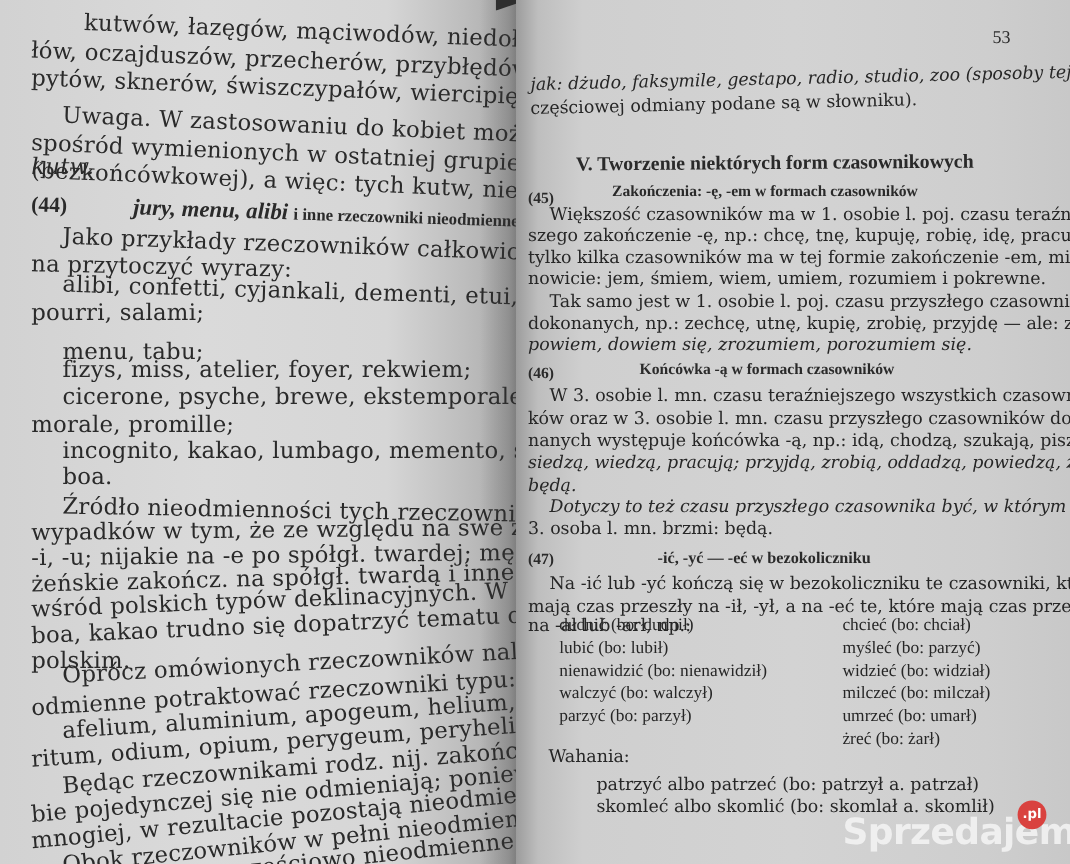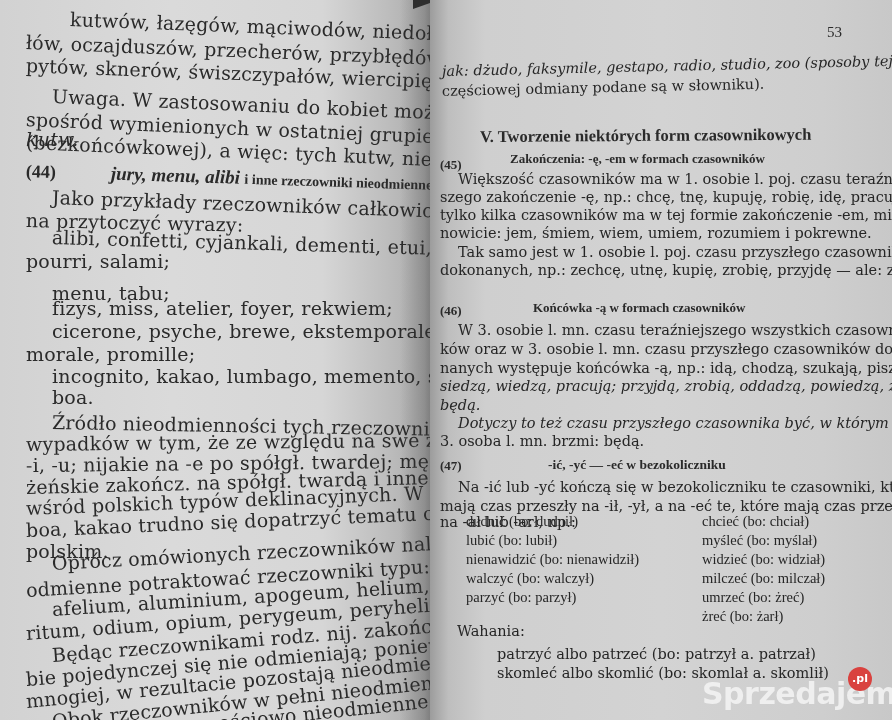--- a/index.html
+++ b/index.html
@@ -172,20 +172,21 @@
     <div class="heading" style="left:50px; top:127px; font-size:16.5px; transform:rotate(-0.4deg); transform-origin:left center;">V. Tworzenie niektórych form czasownikowych</div>
 
     <div class="heading" style="left:10px; top:157px; font-size:13px;">(45)</div>
     <div class="heading" style="left:80px; top:151px; font-size:13px;">Zakończenia: -ę, -em w formach czasowników</div>
     <div class="r-line" style="left:28px; top:170px;">Większość czasowników ma w 1. osobie l. poj. czasu teraźniej-</div>
     <div class="r-line" style="left:10px; top:188px;">szego zakończenie -ę, np.: chcę, tnę, kupuję, robię, idę, pracuję;</div>
     <div class="r-line" style="left:10px; top:206px;">tylko kilka czasowników ma w tej formie zakończenie -em, mia-</div>
     <div class="r-line" style="left:10px; top:224px;">nowicie: jem, śmiem, wiem, umiem, rozumiem i pokrewne.</div>
     <div class="r-line" style="left:28px; top:243px;">Tak samo jest w 1. osobie l. poj. czasu przyszłego czasowników</div>
     <div class="r-line" style="left:10px; top:261px;">dokonanych, np.: zechcę, utnę, kupię, zrobię, przyjdę — ale: zjem,</div>
+    <div class="r-line it" style="left:10px; top:279px;">powiem, dowiem się, zrozumiem, porozumiem się.</div>
 
     <div class="heading" style="left:10px; top:303px; font-size:13px;">(46)</div>
     <div class="heading" style="left:103px; top:300px; font-size:13px;">Końcówka -ą w formach czasowników</div>
     <div class="r-line" style="left:28px; top:321px;">W 3. osobie l. mn. czasu teraźniejszego wszystkich czasowni-</div>
     <div class="r-line" style="left:10px; top:340px;">ków oraz w 3. osobie l. mn. czasu przyszłego czasowników doko-</div>
     <div class="r-line" style="left:10px; top:359px;">nanych występuje końcówka -ą, np.: idą, chodzą, szukają, piszą,</div>
     <div class="r-line it" style="left:10px; top:377px;">siedzą, wiedzą, pracują; przyjdą, zrobią, oddadzą, powiedzą, zdo-</div>
     <div class="r-line it" style="left:10px; top:396px;">będą.</div>
     <div class="r-line" style="left:28px; top:414px;font-style:italic;">Dotyczy to też czasu przyszłego czasownika być, w którym</div>
     <div class="r-line" style="left:10px; top:432px;">3. osoba l. mn. brzmi: będą.</div>
@@ -198,24 +199,24 @@
 
     <div class="verb-col" style="left:36px; top:512px;">
       <div>dudnić (bo: dudnił)</div>
       <div>lubić (bo: lubił)</div>
       <div>nienawidzić (bo: nienawidził)</div>
       <div>walczyć (bo: walczył)</div>
       <div>parzyć (bo: parzył)</div>
     </div>
     <div class="verb-col" style="left:272px; top:512px;">
       <div>chcieć (bo: chciał)</div>
-      <div>myśleć (bo: myślał)</div>
+      <div>myśleć (bo: parzyć)</div>
       <div>widzieć (bo: widział)</div>
       <div>milczeć (bo: milczał)</div>
-      <div>umrzeć (bo: żreć)</div>
+      <div>umrzeć (bo: umarł)</div>
       <div>żreć (bo: żarł)</div>
     </div>
 
     <div class="r-line" style="left:27px; top:622px;">Wahania:</div>
     <div class="r-line" style="left:67px; top:645px;">patrzyć albo patrzeć (bo: patrzył a. patrzał)</div>
     <div class="r-line" style="left:67px; top:664px;">skomleć albo skomlić (bo: skomlał a. skomlił)</div>
   </div>
 
   <div id="watermark">Sprzedajemy</div>
   <div id="watermark-badge">.pl</div>

